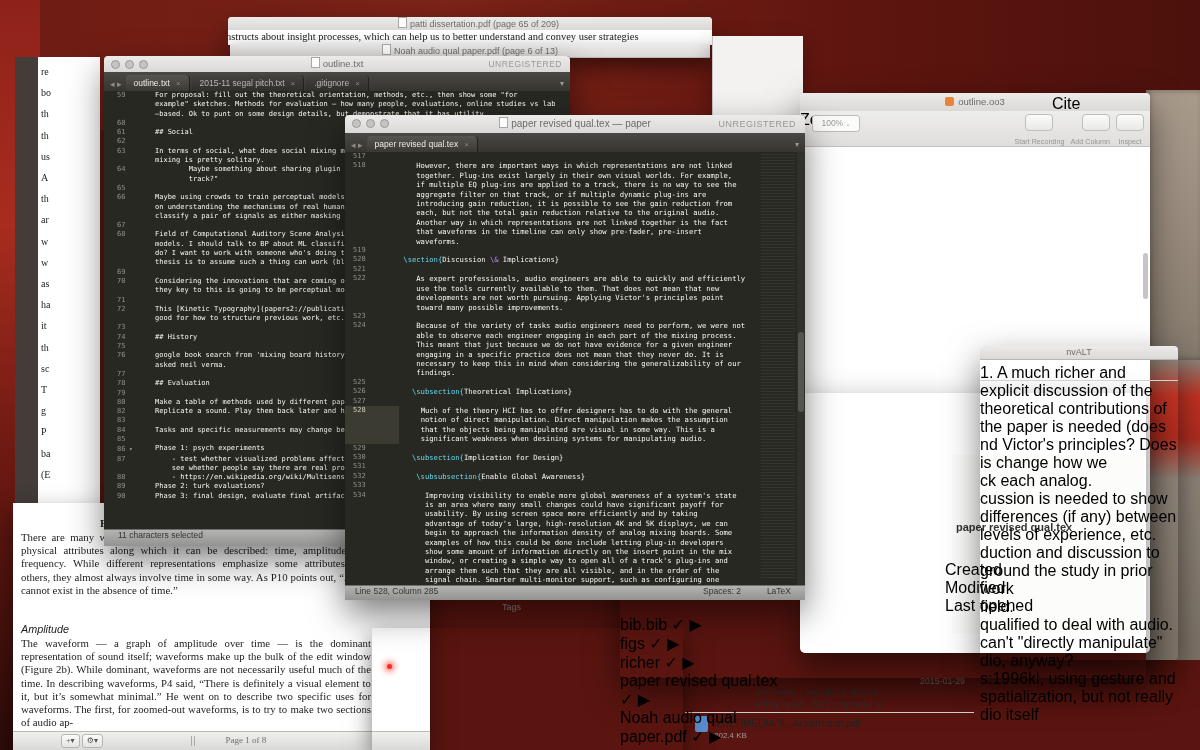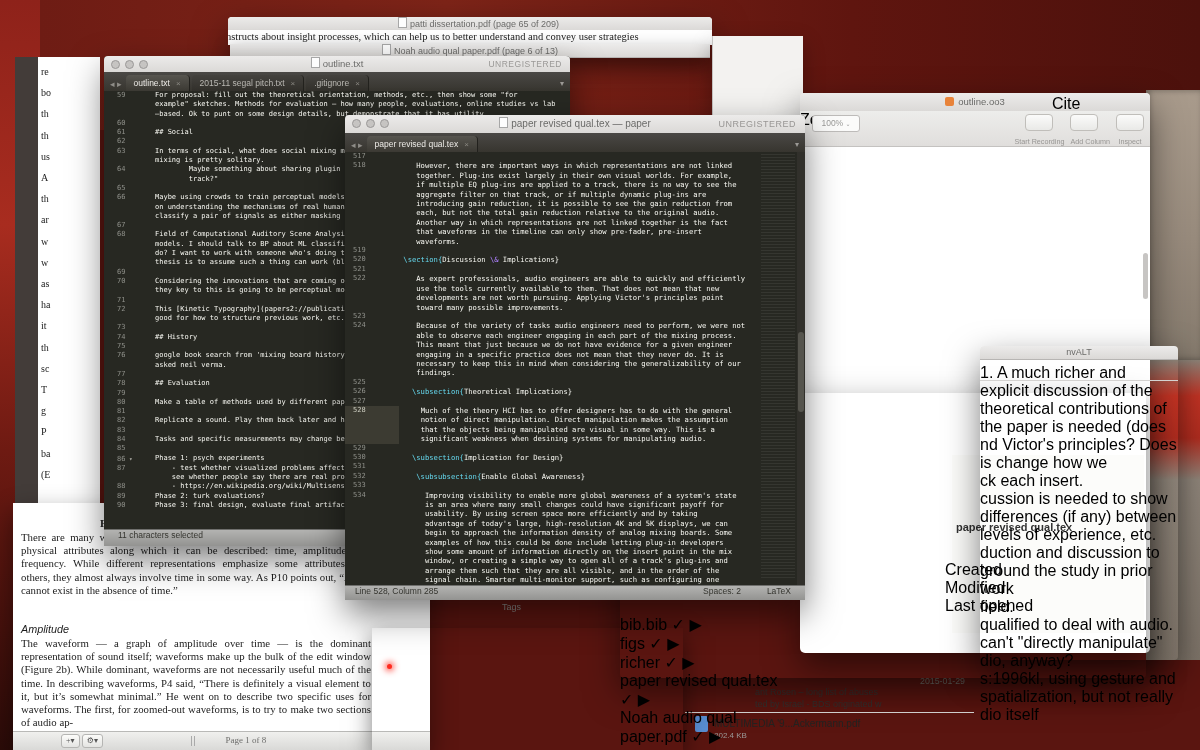--- a/index.html
+++ b/index.html
@@ -262,24 +262,20 @@
           </div>
           <div class="ln">
             <span class="num"><span>79</span></span>
             <pre></pre>
           </div>
           <div class="ln">
             <span class="num"><span>80</span></span>
             <pre>Make a table of methods used by different paper</pre>
           </div>
           <div class="ln">
-            <span class="num"><span>81</span></span>
-            <pre></pre>
-          </div>
-          <div class="ln">
             <span class="num"><span>82</span></span>
             <pre>Replicate a sound. Play them back later and hav</pre>
           </div>
           <div class="ln">
             <span class="num"><span>83</span></span>
             <pre></pre>
           </div>
           <div class="ln">
             <span class="num"><span>84</span></span>
             <pre>Tasks and specific measurements may change betw</pre>
@@ -322,21 +318,21 @@
     </div>
     <div class="toolb">
       <span class="zbox"><span>100%</span> <span style="font-size:6px;">⌄</span></span>
       <span class="tlab" style="left:12px;width:46px;">Zoom</span>
       <div class="abs" style="left:200px;top:0;right:0;height:35px;display:flex;justify-content:flex-end;gap:6px;padding-right:6px;">
 
       <span style="position:relative;display:inline-block;text-align:center;padding-top:3px;">
             <span class="ticon mic" style="display:inline-block;width:26px;height:15px;border:1px solid #c0beba;border-radius:4px;background:linear-gradient(#fbfbfa,#e9e9e7);color:#5c5a58;font-size:9px;line-height:14px;"></span>
             <span style="display:block;font-size:7.2px;color:#979593;margin-top:2px;white-space:nowrap;">Start Recording</span>
           </span>
-          <span style="position:relative;display:inline-block;text-align:left;padding-top:3px;">
+          <span style="position:relative;display:inline-block;text-align:right;padding-top:3px;">
             <span class="ticon addcol" style="display:inline-block;width:26px;height:15px;border:1px solid #c0beba;border-radius:4px;background:linear-gradient(#fbfbfa,#e9e9e7);color:#5c5a58;font-size:9px;line-height:14px;"></span>
             <span style="display:block;font-size:7.2px;color:#979593;margin-top:2px;white-space:nowrap;">Add Column</span>
           </span>
           <span style="position:relative;display:inline-block;text-align:center;padding-top:3px;">
             <span class="ticon info" style="display:inline-block;width:26px;height:15px;border:1px solid #c0beba;border-radius:4px;background:linear-gradient(#fbfbfa,#e9e9e7);color:#5c5a58;font-size:9px;line-height:14px;"></span>
             <span style="display:block;font-size:7.2px;color:#979593;margin-top:2px;white-space:nowrap;">Inspect</span>
           </span>
         </div>
     </div>
     <div class="hdr">
@@ -450,21 +446,21 @@
   <div class="win nv" id="winNv" style="left:980px;top:346px;width:198px;height:314px;">
     <div class="titlebar" style="height:13px;font-size:9px;line-height:13px;border-radius:4px 4px 0 0;"><span>nvALT</span></div>
     <div class="sf"><span class="clr">×</span></div>
     <div class="abs" style="left:0;right:0;top:34px;border-top:1px solid #d4d2d0;"></div>
     <div class="body">
       <div>
 
       <div><span>1. A much richer and explicit discussion of the theoretical contributions of the paper is needed (does</span></div>
           <div><span>nd Victor's principles? Does is change how we</span></div>
           <div><span></span></div>
-          <div><span>ck each insert.</span></div>
+          <div><span>ck each analog.</span></div>
           <div><span>cussion is needed to show differences (if any) between</span></div>
           <div><span>levels of experience, etc.</span></div>
           <div><span>duction and discussion to ground the study in prior work</span></div>
           <div><span>field.</span></div>
           <div><span></span></div>
           <div><span></span></div>
           <div><span></span></div>
           <div><span></span></div>
           <div><span></span></div>
           <div><span>qualified to deal with audio. can't "directly manipulate"</span></div>

